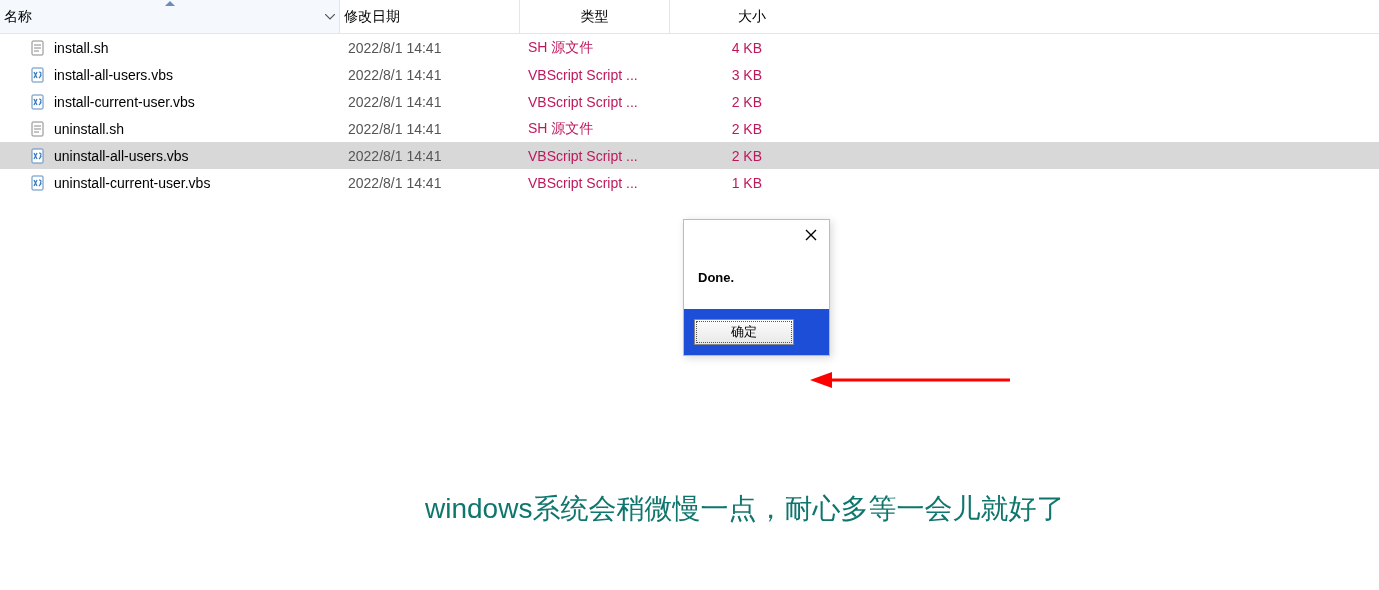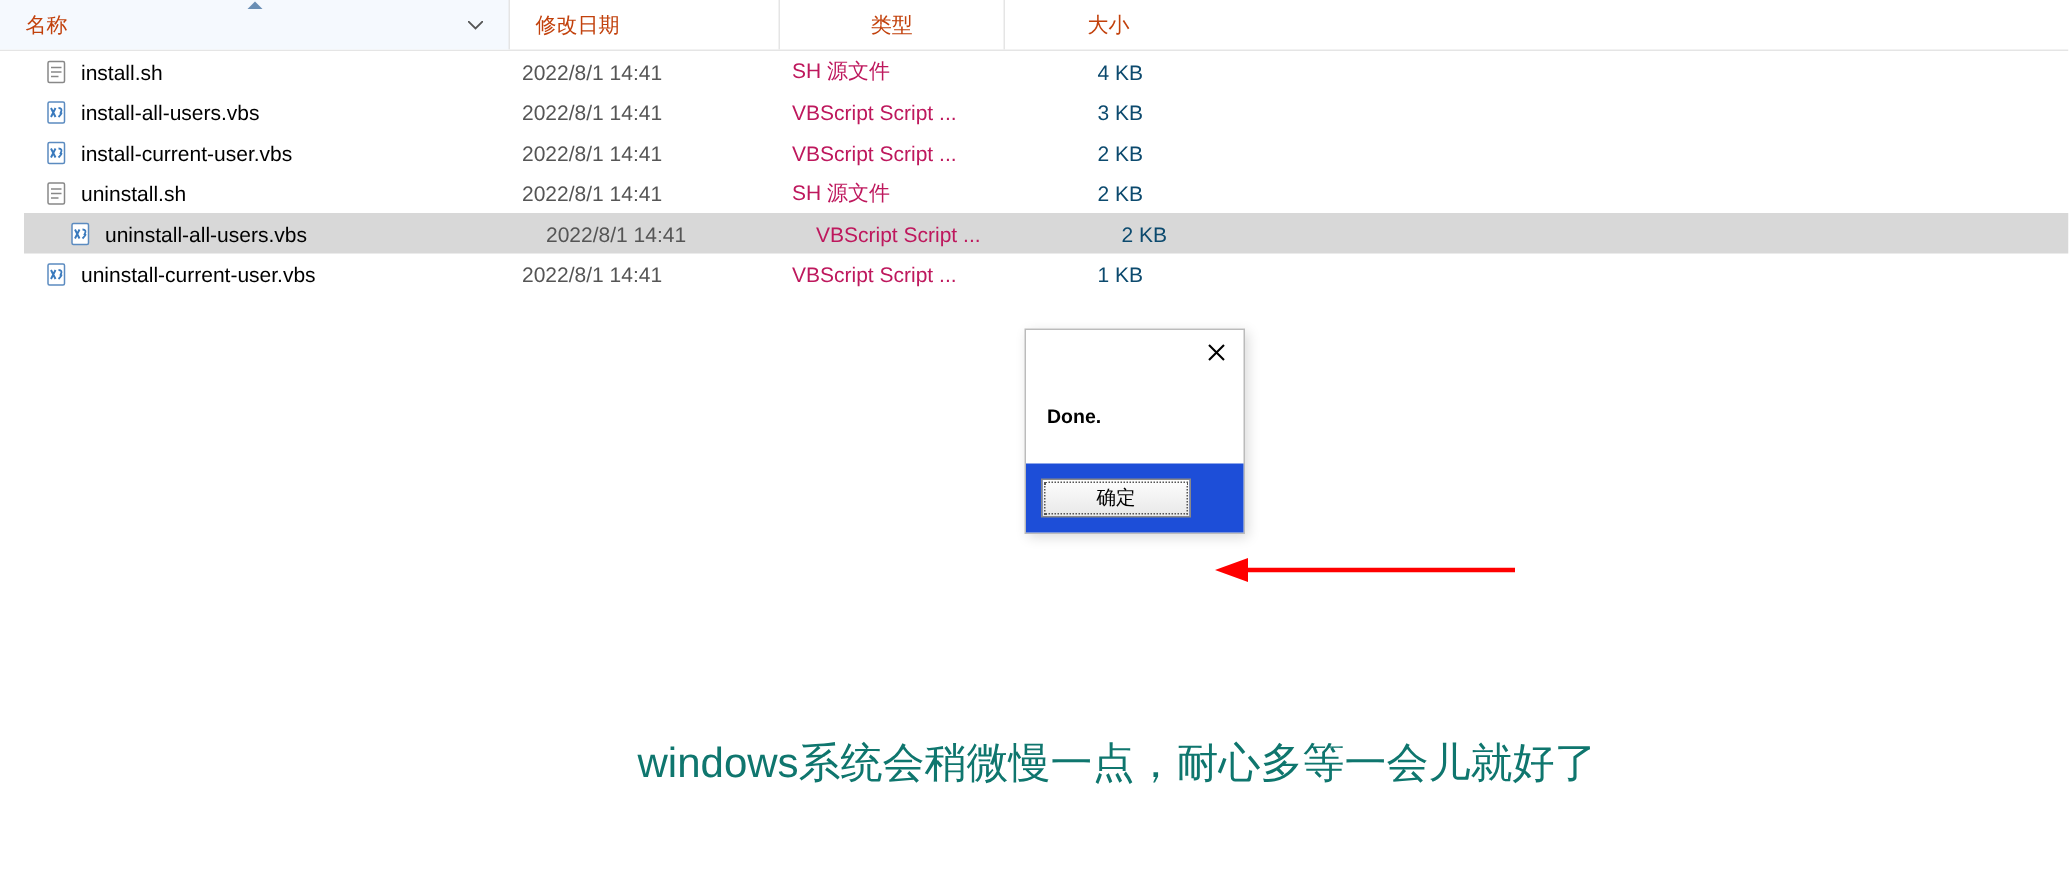--- a/index.html
+++ b/index.html
@@ -15,23 +15,23 @@
   .header-row {
     display: flex;
     height: 34px;
     border-bottom: 1px solid #e5e5e5;
     background: #fff;
     align-items: stretch;
   }
   .header-cell {
     display: flex;
     align-items: center;
-    padding: 0 17px;
+    padding: 0 4px;
     border-right: 1px solid #e5e5e5;
-    color: #c2410c;
+    color: #000000;
     font-size: 14px;
     position: relative;
   }
   .header-cell.name { flex: 0 0 340px; justify-content: space-between; background: #f5f9fe; }
   .header-cell.date { flex: 0 0 180px; }
   .header-cell.type { flex: 0 0 150px; justify-content: center; }
   .header-cell.size { flex: 0 0 100px; justify-content: flex-end; border-right: none;}
   .sort-arrow {
     position: absolute;
     left: 50%;
@@ -47,26 +47,26 @@
     display: inline-flex;
     align-items: center; justify-content: center;
   }
   .dropdown-chevron svg { width: 10px; height: 6px; }
   .file-list {}
   .file-row {
     display: flex;
     height: 27px;
     align-items: center;
   }
-  .file-row.selected { background: #d8d8d8; margin-left: 16px; }
+  .file-row.selected { background: #d8d8d8; }
   .cell { display: flex; align-items: flex-start; padding: 0 8px; }
   .cell.name { flex: 0 0 340px; gap: 8px; padding-left: 30px; }
   .cell.date { flex: 0 0 180px; color: #555; }
   .cell.type { flex: 0 0 150px; color: #be185d; }
-  .cell.size { flex: 0 0 100px; color: #0c4a6e; justify-content: flex-end; }
+  .cell.size { flex: 0 0 100px; color: #be185d; justify-content: flex-end; }
   .file-icon {
     width: 16px; height: 16px;
     display: inline-flex;
     align-items: center; justify-content: center;
   }
   .file-name { color: #000; }
   .dialog {
     position: absolute;
     left: 683px;
     top: 219px;

